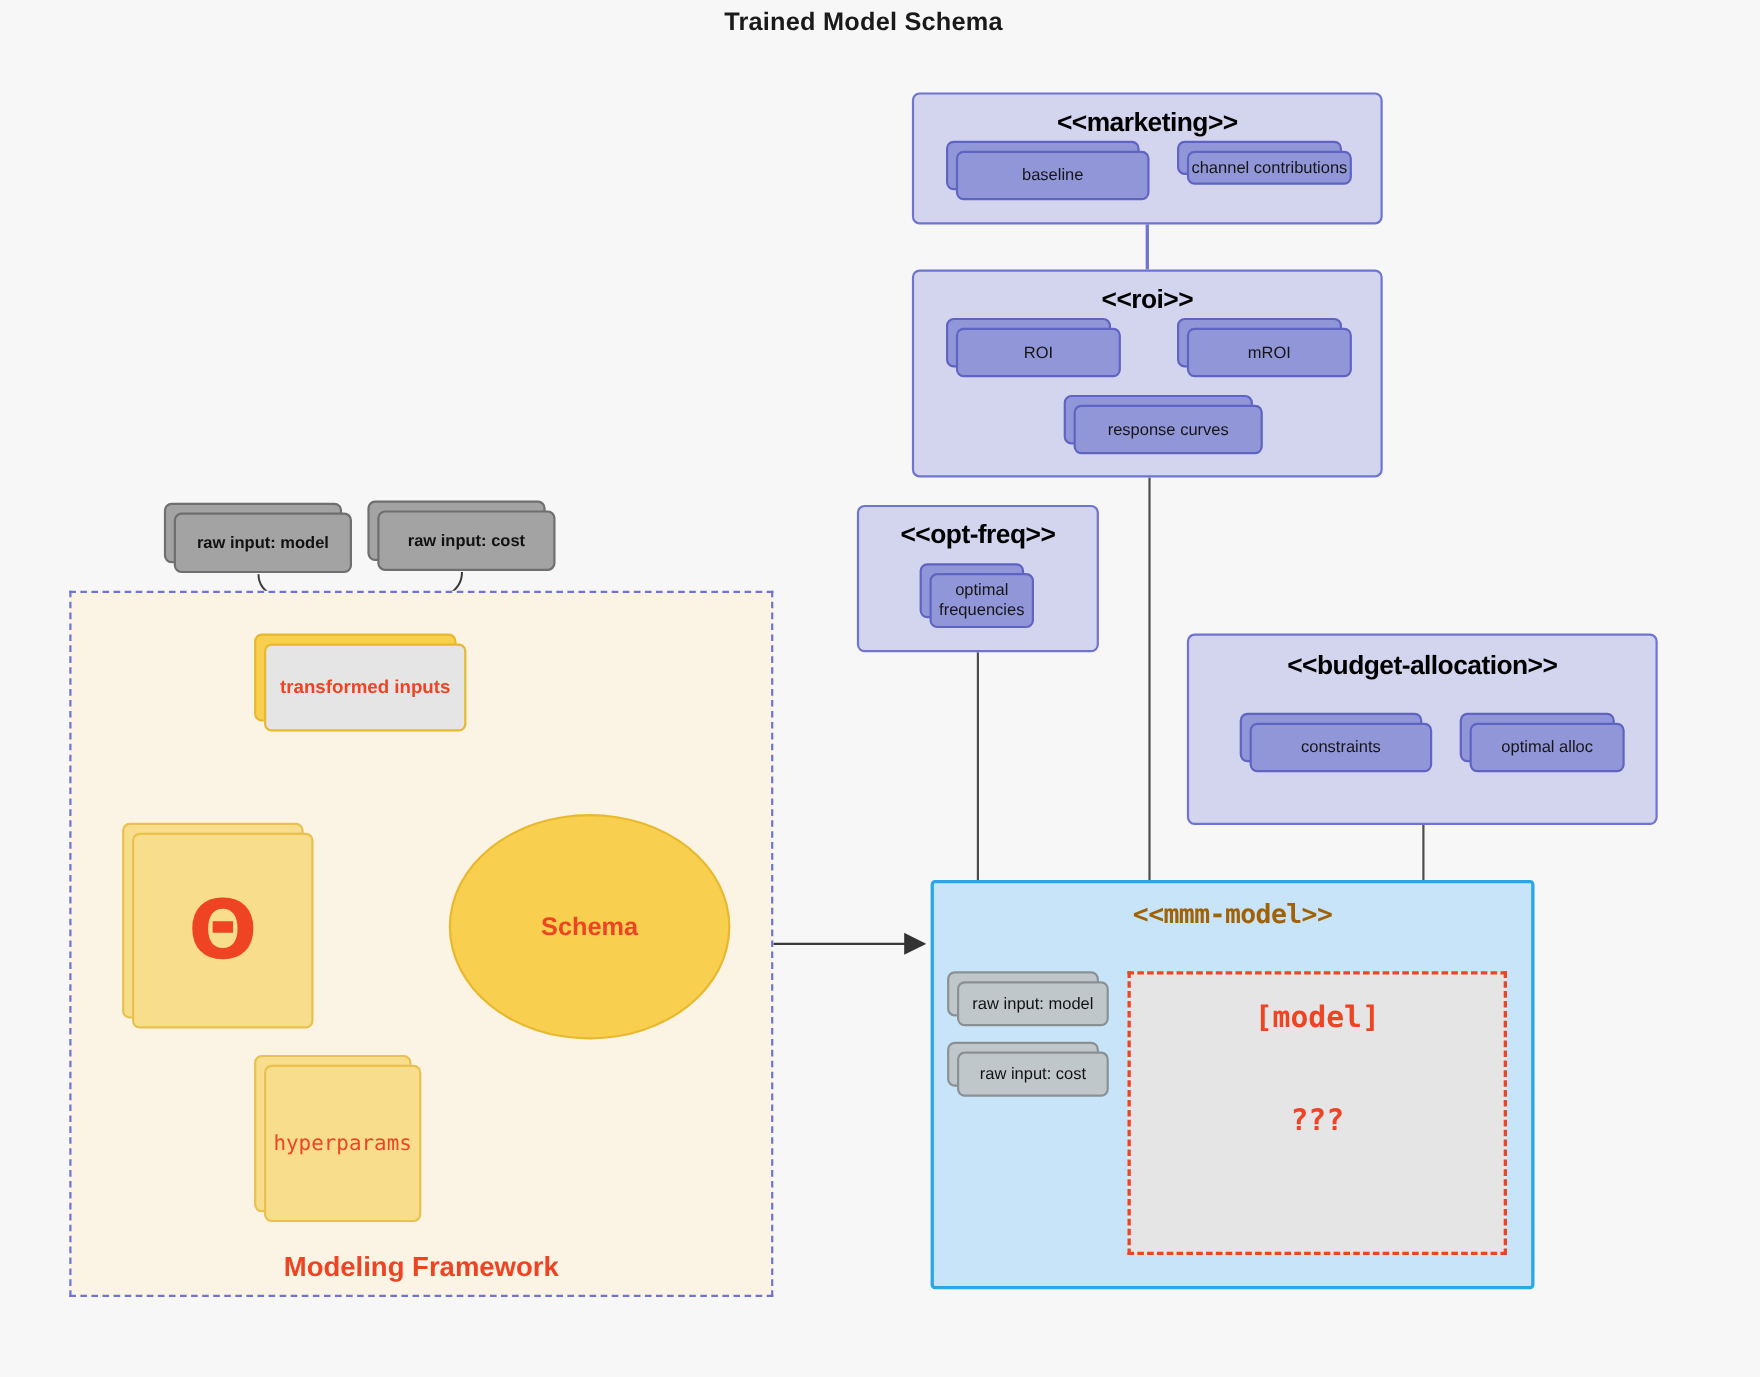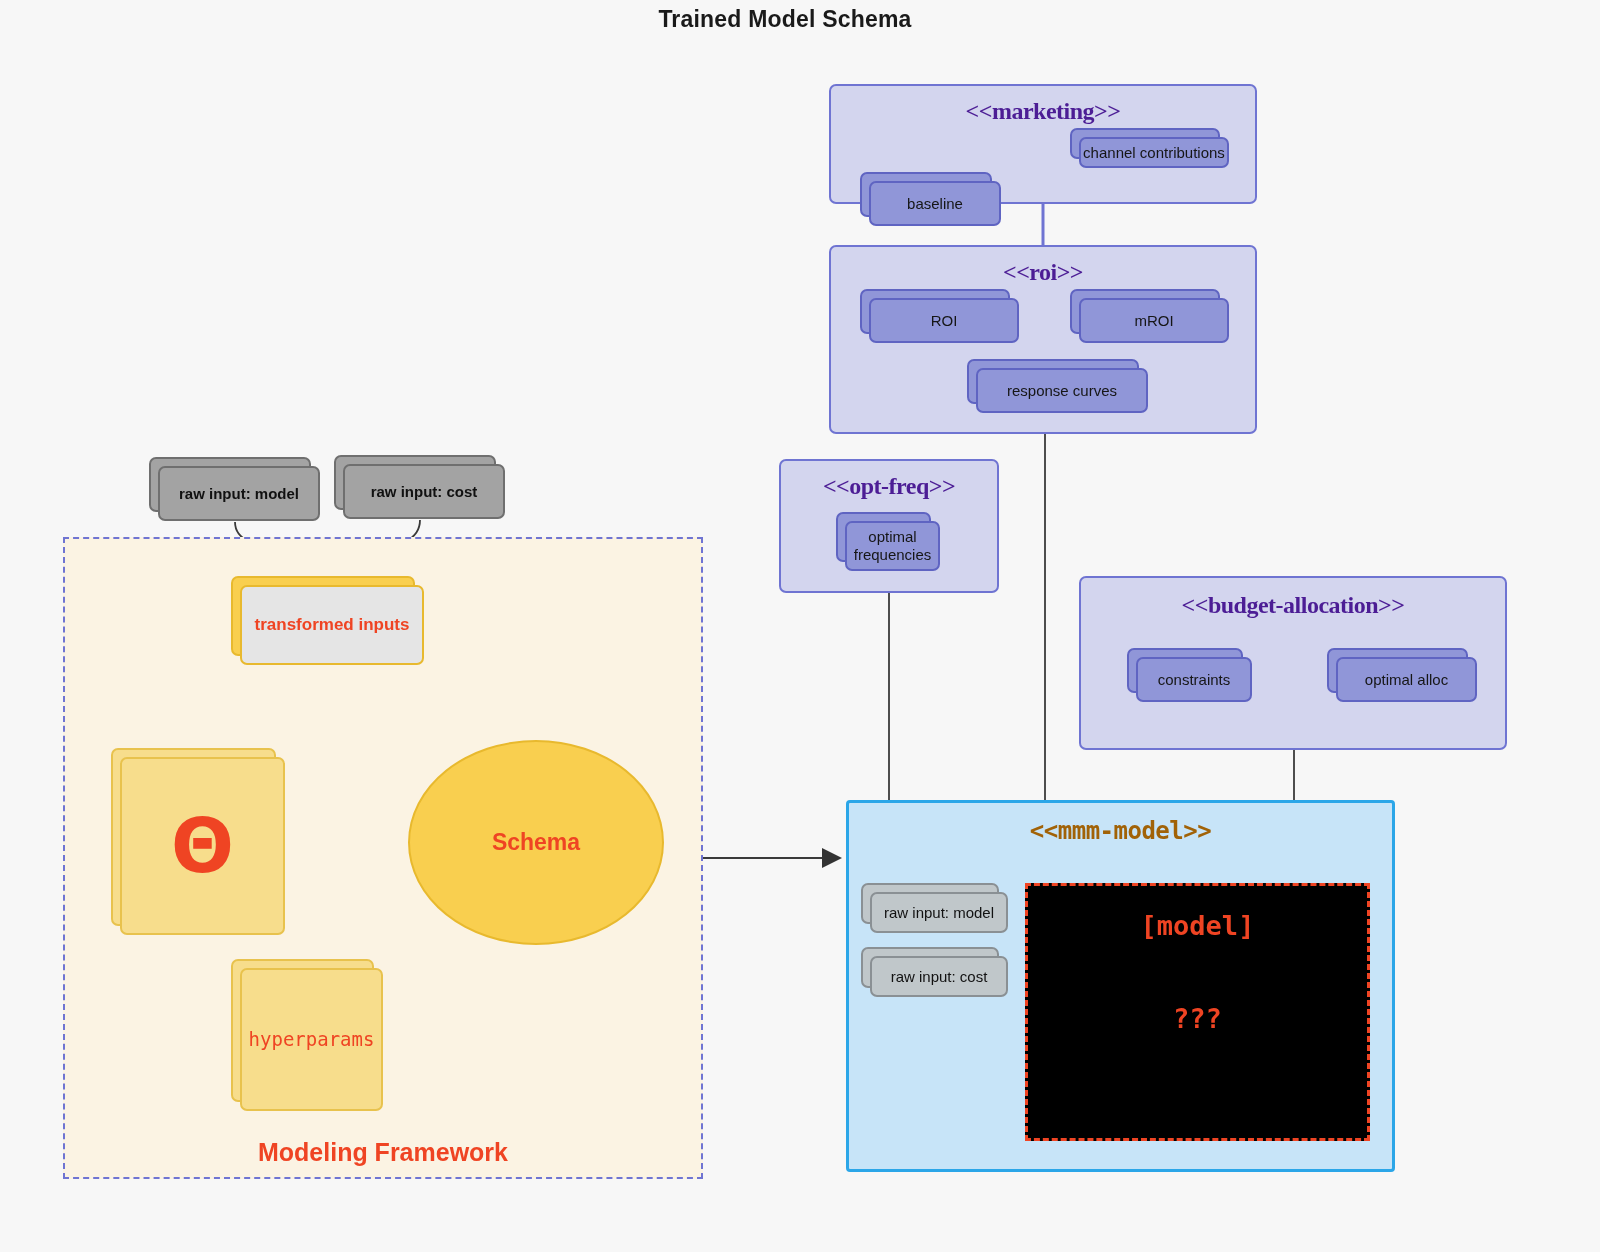--- a/index.html
+++ b/index.html
@@ -33,24 +33,24 @@
   .pkg {
     background: #d3d5ee;
     border: 2px solid #6f74d2;
     border-radius: 7px;
     box-sizing: border-box;
   }
   .pkg-title {
     position: absolute;
     left: 0; right: 0;
     text-align: center;
-    font-family: Liberation Serif, serif;
+    font-family: Liberation Sans, sans-serif;
     font-weight: bold;
     font-size: 24px;
-    color: #4c1d95;
+    color: #000000;
     letter-spacing: -0.5px;
   }
   
   .node {
     position: absolute;
     box-sizing: border-box;
   }
   .node .back {
     position: absolute;
     left: -9px; top: -9px;
@@ -112,21 +112,21 @@
     position: absolute;
     left: 0; right: 0;
     text-align: center;
     font-family: "DejaVu Sans Mono", "Liberation Mono", monospace;
     font-weight: bold;
     font-size: 24px;
     color: #a16207;
     letter-spacing: -0.5px;
   }
   #model-box {
-    background: #000000;
+    background: #e5e5e5;
     border: 3px dashed #ef4423;
     box-sizing: border-box;
   }
   #model-label {
     position: absolute;
     left: 0; right: 0; top: 24px;
     text-align: center;
     font-family: "DejaVu Sans Mono", "Liberation Mono", monospace;
     font-size: 27px;
     font-weight: bold;
@@ -233,21 +233,21 @@
     <path d="M 424 632 C 520 650 540 690 535 738" fill="none" stroke="#ef4423" stroke-width="3" marker-end="url(#arrowRed)"></path>
 
     <line x1="284" y1="845" x2="398" y2="845" stroke="#ef4423" stroke-width="3" marker-end="url(#arrowRed)"></line>
 
     <path d="M 382 1055 C 480 1050 530 1010 535 952" fill="none" stroke="#ef4423" stroke-width="3" marker-end="url(#arrowRed)"></path>
   </svg>
 
   <div class="abs pkg" style="left:829px; top:84px; width:428px; height:120px;">
     <div class="pkg-title" style="top:12px;">&lt;&lt;marketing&gt;&gt;</div>
   </div>
-  <div class="abs node purple" style="left:869px; top:137px; width:132px; height:45px;margin-top:44px;">
+  <div class="abs node purple" style="left:869px; top:137px; width:176px; height:45px;">
     <div class="back"></div>
     <div class="front">baseline</div>
   </div>
   <div class="abs node purple" style="left:1079px; top:137px; width:150px; height:31px;">
     <div class="back"></div>
     <div class="front">channel contributions</div>
   </div>
 
   <div class="abs pkg" style="left:829px; top:245px; width:428px; height:189px;">
     <div class="pkg-title" style="top:12px;">&lt;&lt;roi&gt;&gt;</div>
@@ -269,21 +269,21 @@
     <div class="pkg-title" style="top:12px;">&lt;&lt;opt-freq&gt;&gt;</div>
   </div>
   <div class="abs node purple" style="left:845px; top:521px; width:95px; height:50px;">
     <div class="back"></div>
     <div class="front">optimal frequencies</div>
   </div>
 
   <div class="abs pkg" style="left:1079px; top:576px; width:428px; height:174px;">
     <div class="pkg-title" style="top:14px;">&lt;&lt;budget-allocation&gt;&gt;</div>
   </div>
-  <div class="abs node purple" style="left:1136px; top:657px; width:116px; height:45px;padding-left:24px;">
+  <div class="abs node purple" style="left:1136px; top:657px; width:166px; height:45px;padding-left:24px;">
     <div class="back"></div>
     <div class="front">constraints</div>
   </div>
   <div class="abs node purple" style="left:1336px; top:657px; width:141px; height:45px;">
     <div class="back"></div>
     <div class="front">optimal alloc</div>
   </div>
 
   <div class="abs" id="mmm-pkg" style="left:846px; top:800px; width:549px; height:372px;">
     <div id="mmm-title" style="top:14px;">&lt;&lt;mmm-model&gt;&gt;</div>

